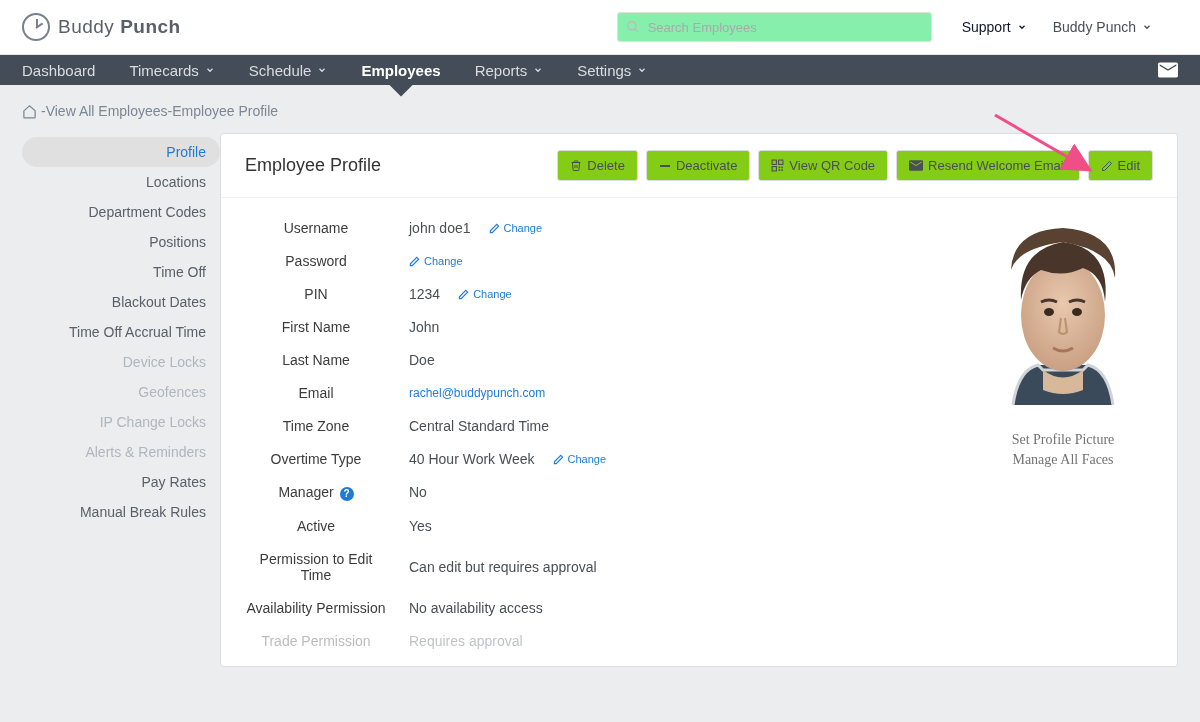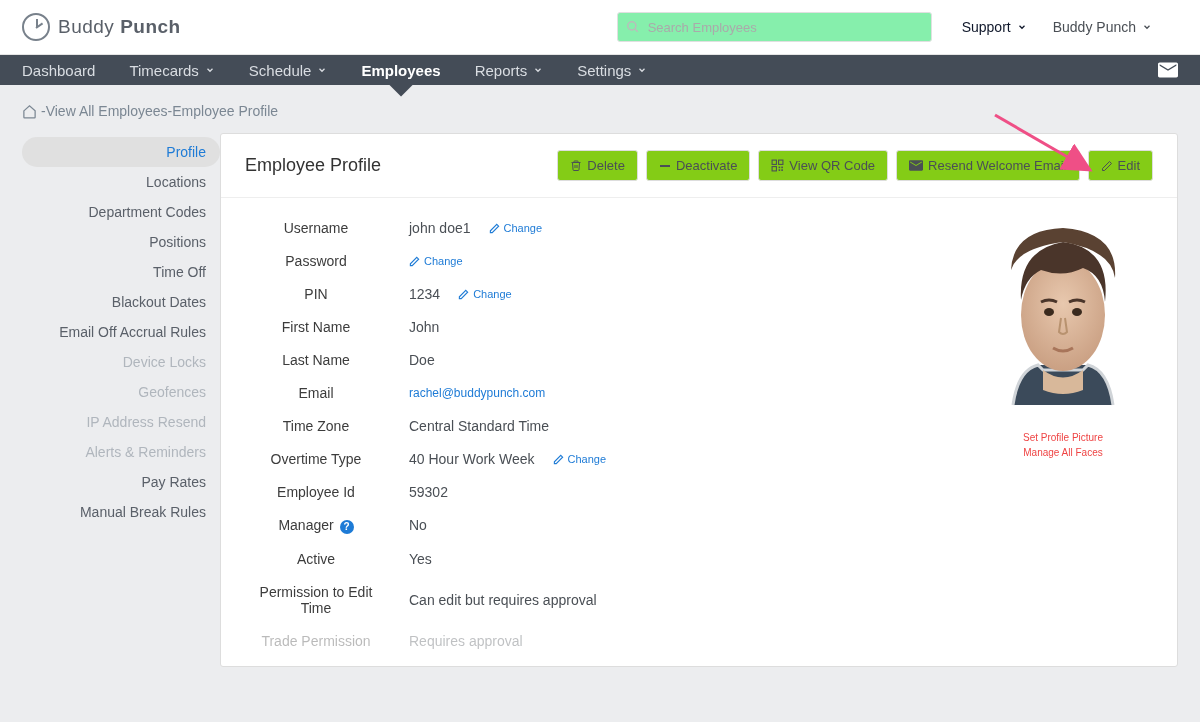--- a/index.html
+++ b/index.html
@@ -50,21 +50,21 @@
 .fields { flex: 1; }
 .field-row { display: flex; align-items: center; margin-bottom: 17px; font-size: 14px; }
 .field-label { width: 164px; text-align: center; color: #3c3c3c; padding-right: 22px; }
 .field-value { color: #4a4f55; display: flex; align-items: center; gap: 18px; }
 .link { color: #1e7bd6; cursor: pointer; display: inline-flex; align-items: center; gap: 4px; font-size: 11px; }
 .link.plain { font-size: 12px; }
 
 .photo-col { width: 200px; text-align: center; padding-left: 20px; }
 .avatar { width: 160px; height: 200px; margin: 0 auto 12px; position: relative; }
 .avatar svg { width: 100%; height: 100%; }
-.photo-links a { display: block; color: #ef4444; font-size: 10px; margin-bottom: 4px; cursor: pointer; }
+.photo-links a { display: block; color: #737373; font-size: 14px; margin-bottom: 4px; cursor: pointer; font-family: Liberation Serif, serif; }
 
 .help-icon { display: inline-flex; width: 14px; height: 14px; border-radius: 50%; background: #1e7bd6; color: #fff; font-size: 10px; align-items: center; justify-content: center; margin-left: 2px; font-weight: bold; }
 
 
 .arrow { position: absolute; top: 110px; left: 990px; pointer-events: none; }
 
 svg { display: block; }
 </style>
 </head>
 <body>
@@ -161,24 +161,24 @@
 </div>
 
 <div class="page">
   <div class="sidebar">
     <a class="side-item active">Profile</a>
     <a class="side-item">Locations</a>
     <a class="side-item">Department Codes</a>
     <a class="side-item">Positions</a>
     <a class="side-item">Time Off</a>
     <a class="side-item">Blackout Dates</a>
-    <a class="side-item">Email Off Accrual Rules</a>
+    <a class="side-item">Time Off Accrual Time</a>
     <a class="side-item muted">Device Locks</a>
     <a class="side-item muted">Geofences</a>
-    <a class="side-item muted">IP Address Resend</a>
+    <a class="side-item muted">IP Change Locks</a>
     <a class="side-item muted">Alerts &amp; Reminders</a>
     <a class="side-item">Pay Rates</a>
     <a class="side-item">Manual Break Rules</a>
   </div>
 
   <div class="main">
     <div class="main-header">
       <div class="main-title">Employee Profile</div>
       <div class="main-actions">
         <button class="btn">
@@ -308,41 +308,41 @@
                 <span>
                   <svg width="11" height="11" viewBox="0 0 24 24" fill="none" stroke="#1e7bd6" stroke-width="2.5">
                     <path d="M17 3l4 4L7 21H3v-4z"></path>
                   </svg>
                 </span>
                 <span>Change</span>
               </a>
           </div>
         </div>
         <div class="field-row">
-          <div class="field-label">Employee Id</div>
-          <div class="field-value">
-              <span>59302</span>
-            </div>
-        </div>
-        <div class="field-row">
           <div class="field-label"><span>Manager</span> <span class="help-icon">?</span></div>
           <div class="field-value">
               <span>No</span>
             </div>
         </div>
         <div class="field-row">
           <div class="field-label">Active</div>
           <div class="field-value">
               <span>Yes</span>
             </div>
         </div>
         <div class="field-row">
           <div class="field-label">Permission to Edit Time</div>
           <div class="field-value">
               <span>Can edit but requires approval</span>
+            </div>
+        </div>
+        <div class="field-row">
+          <div class="field-label">Availability Permission</div>
+          <div class="field-value">
+              <span>No availability access</span>
             </div>
         </div>
         <div class="field-row" style="opacity:0.35">
           <div class="field-label">Trade Permission</div>
           <div class="field-value">
               <span>Requires approval</span>
             </div>
         </div>
       </div>
 

